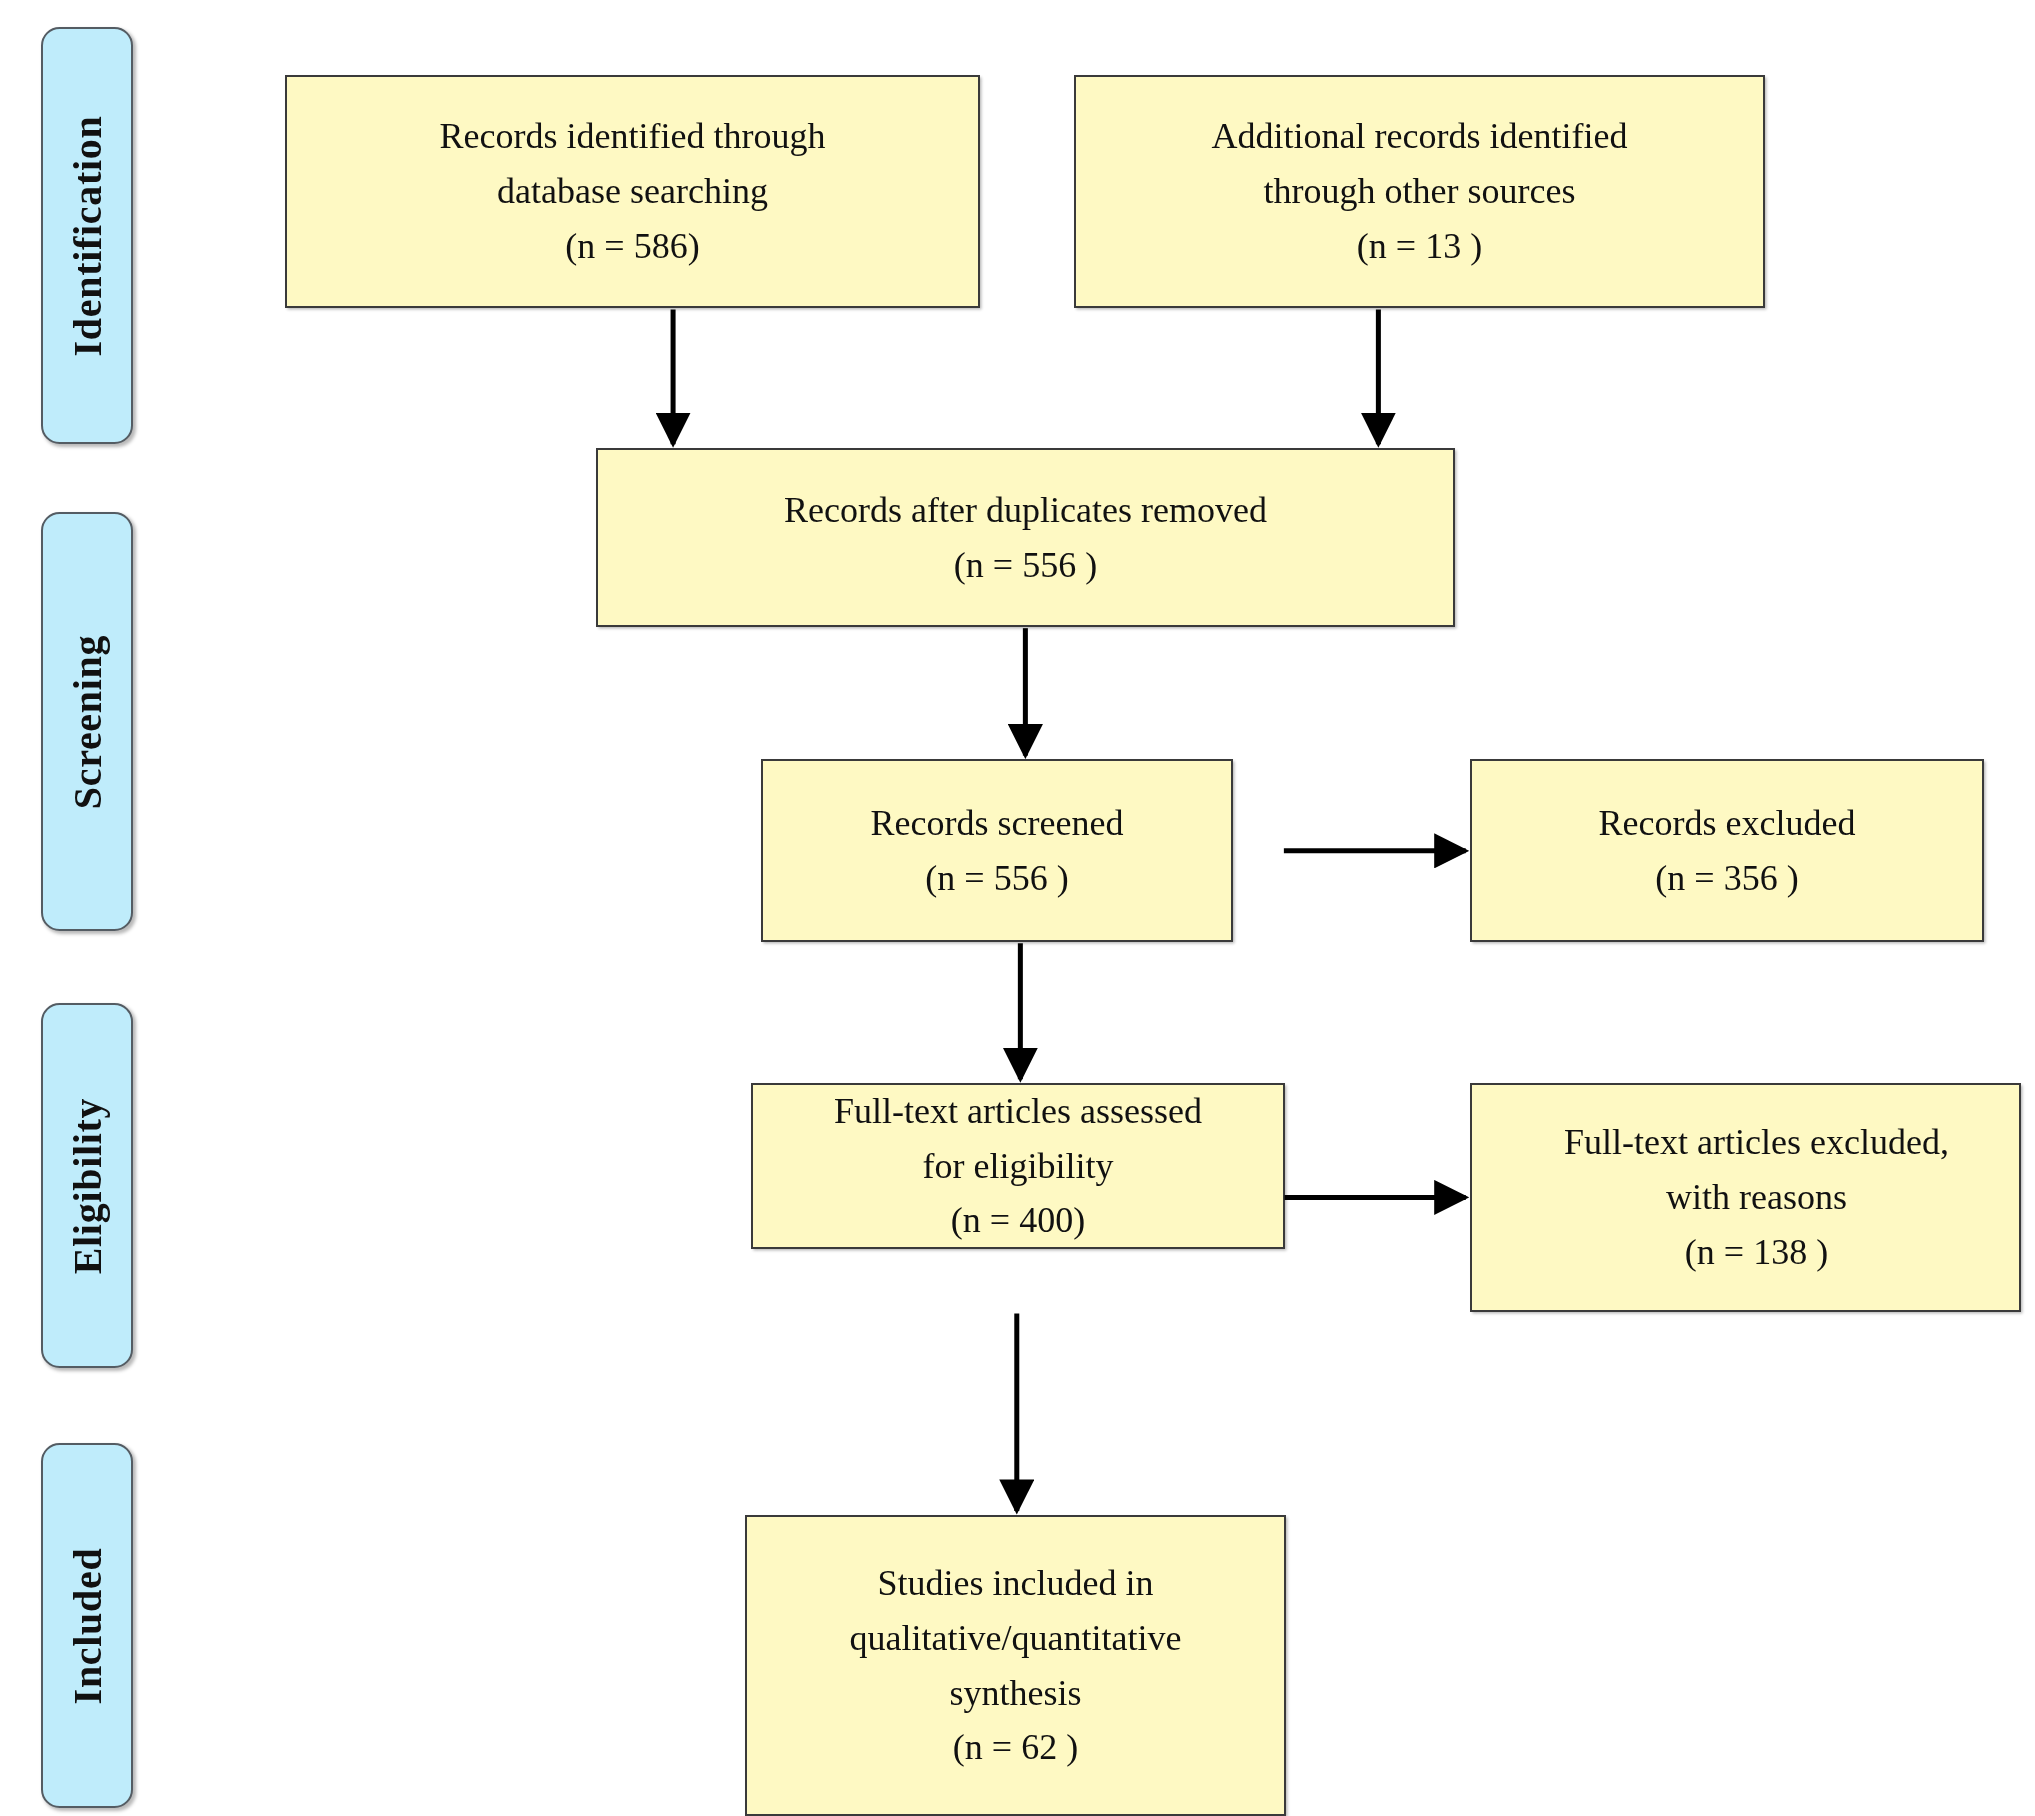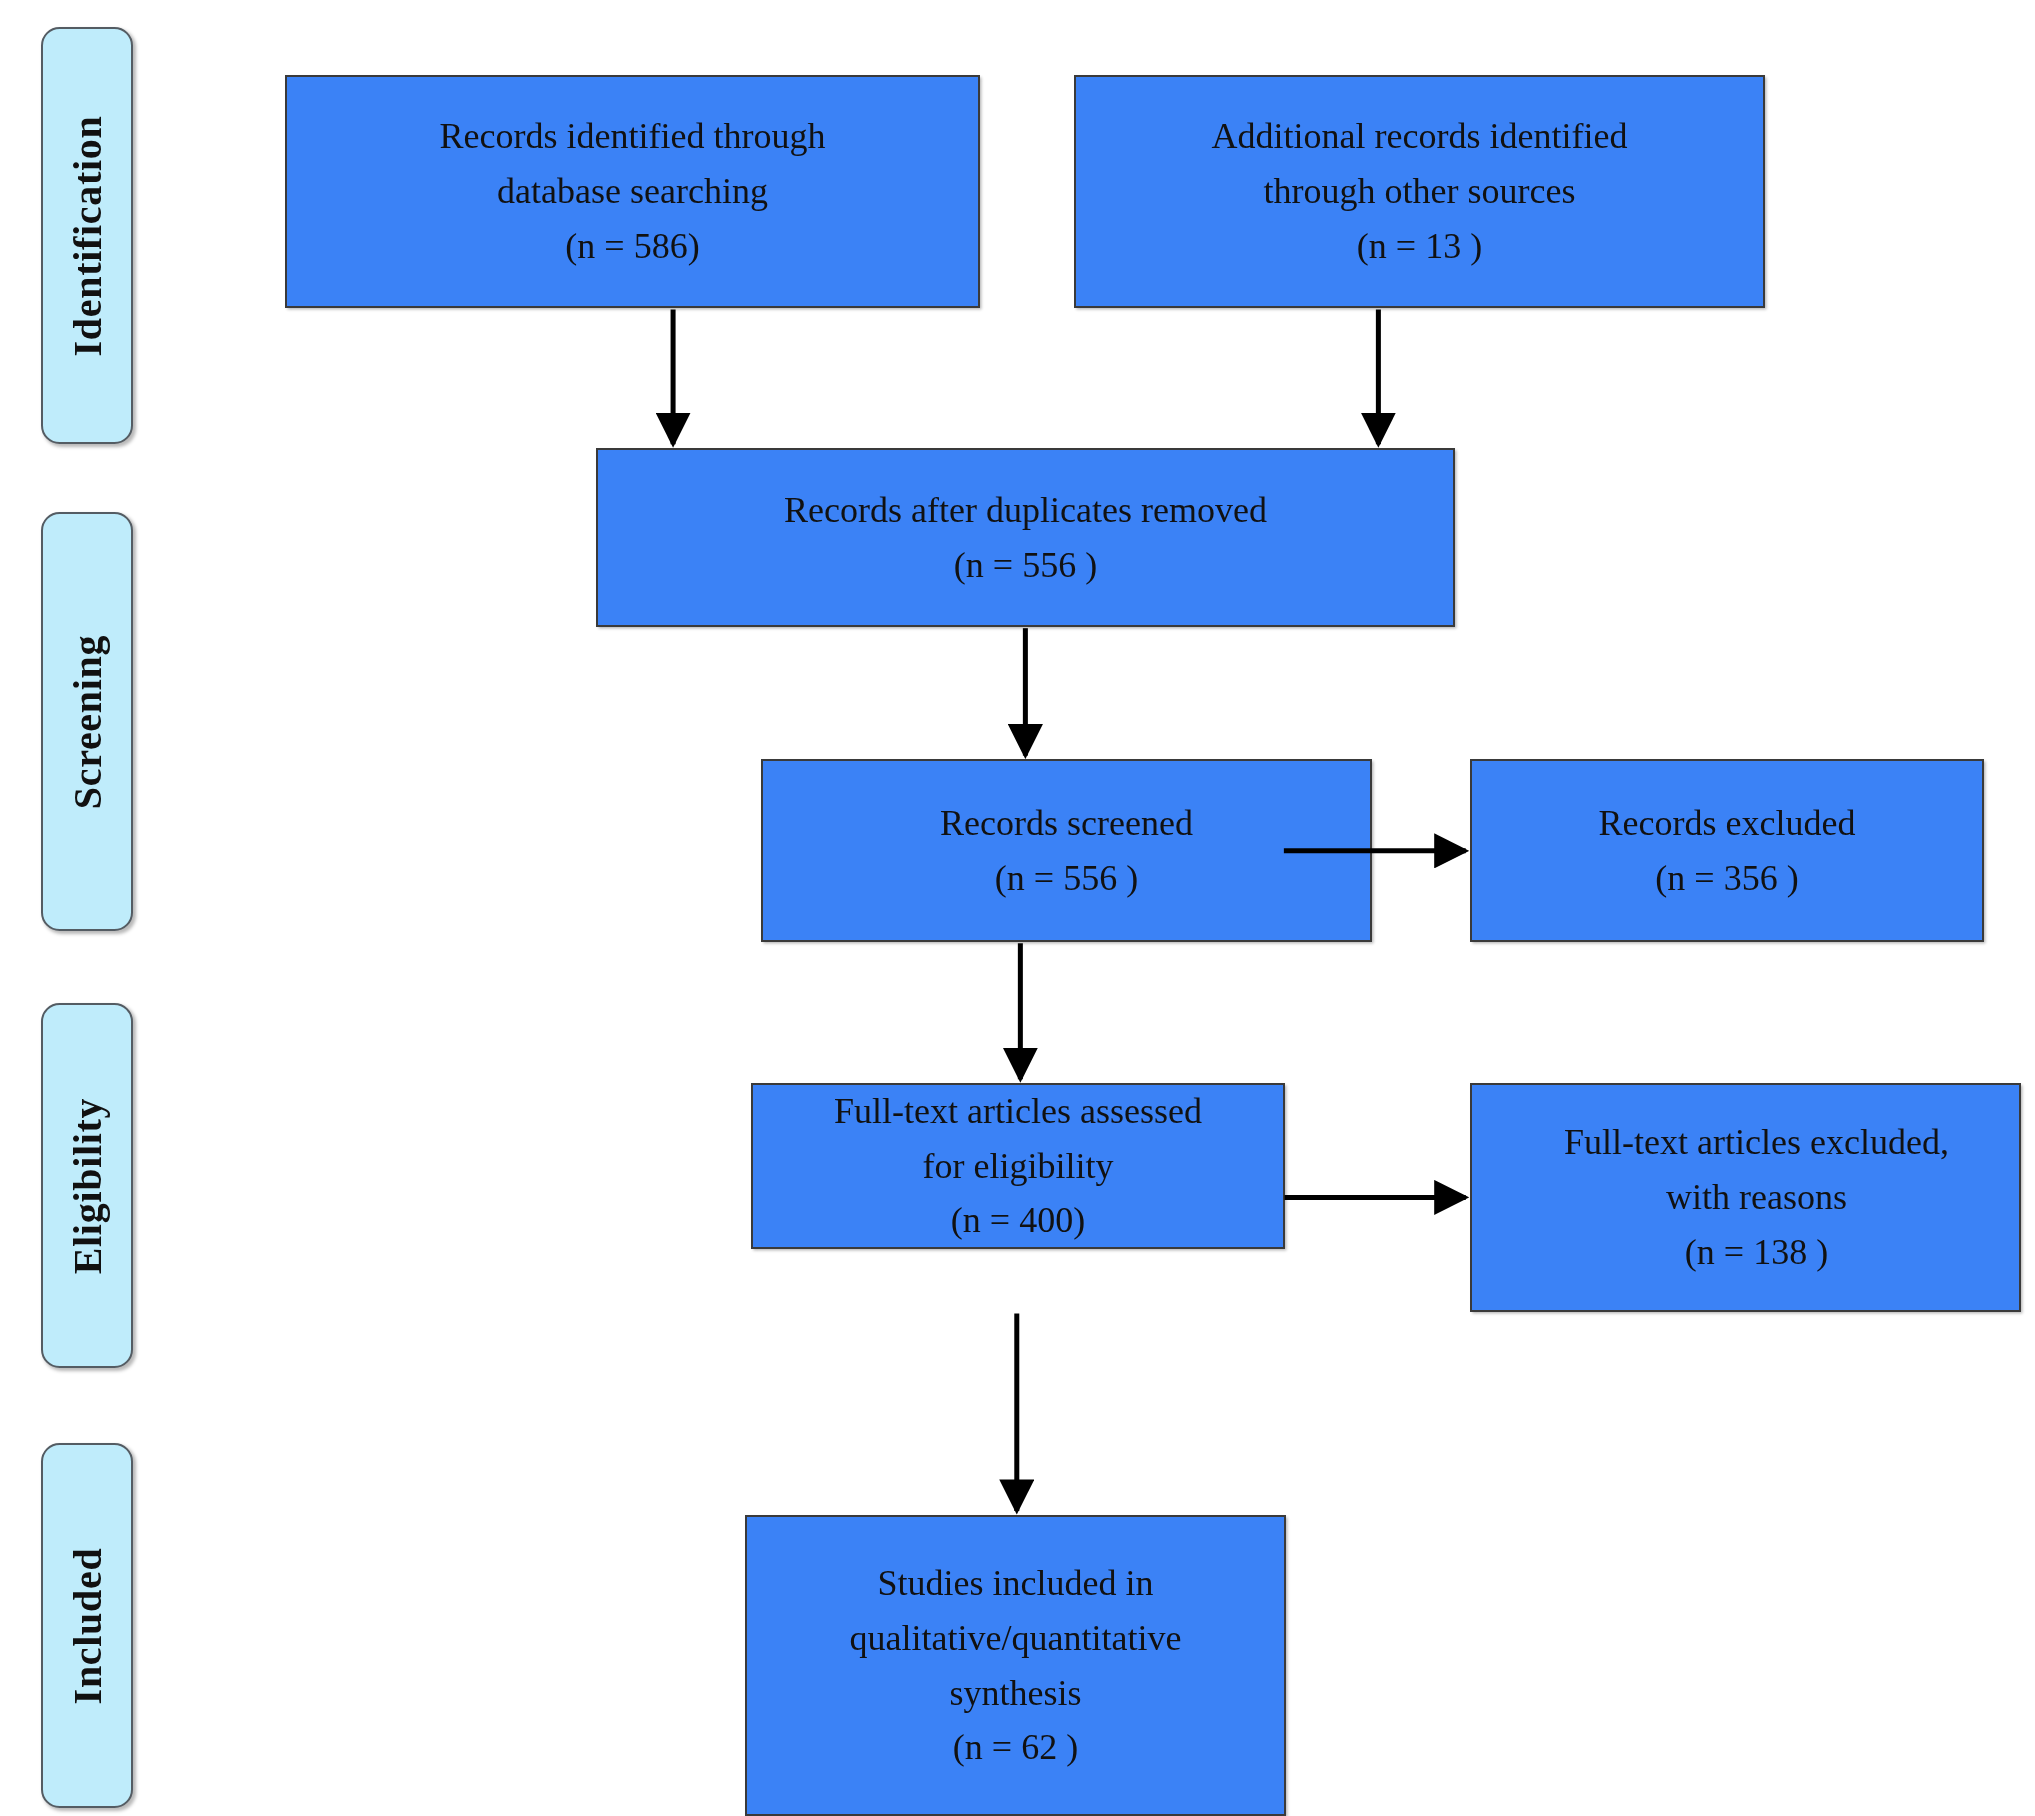--- a/index.html
+++ b/index.html
@@ -34,21 +34,21 @@
     font-weight: bold;
     font-size: 40px;
     letter-spacing: 0.7px;
     color: #111111;
     font-family: "Liberation Serif", "DejaVu Serif", serif;
   }
 
   
   .flow-box {
     position: absolute;
-    background: #3b82f6;
+    background: #fef9c3;
     border: 2.9px solid #3a3a3a;
     box-sizing: border-box;
     display: flex;
     flex-direction: column;
     align-items: center;
     justify-content: center;
     box-shadow: 2.1px 2.1px 2.9px rgba(0,0,0,0.30);
   }
   .flow-box .line {
     display: block;
@@ -97,21 +97,21 @@
     <span class="line">Additional records identified</span>
     <span class="line">through other sources</span>
     <span class="line">(n =  13 )</span>
   </div>
 
   <div class="flow-box" style="left:596px; top:448px; width:859px; height:179px;justify-content:center;">
     <span class="line">Records after duplicates removed</span>
     <span class="line">(n =  556 )</span>
   </div>
 
-  <div class="flow-box" style="left:761px; top:759px; width:611px; height:183px;">
+  <div class="flow-box" style="left:761px; top:759px; width:472px; height:183px;">
     <span class="line">Records screened</span>
     <span class="line">(n =  556 )</span>
   </div>
 
   <div class="flow-box" style="left:1470px; top:759px; width:514px; height:183px;">
     <span class="line">Records excluded</span>
     <span class="line">(n =  356 )</span>
   </div>
 
   <div class="flow-box" style="left:751px; top:1083px; width:534px; height:166px;">

